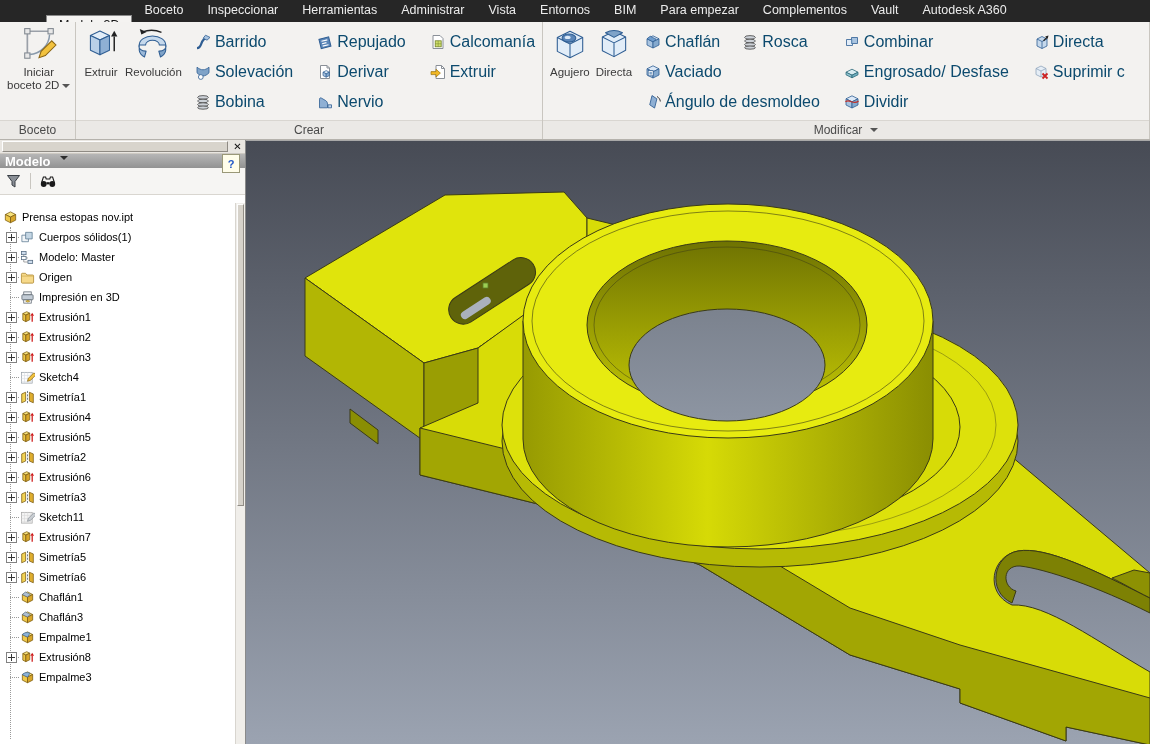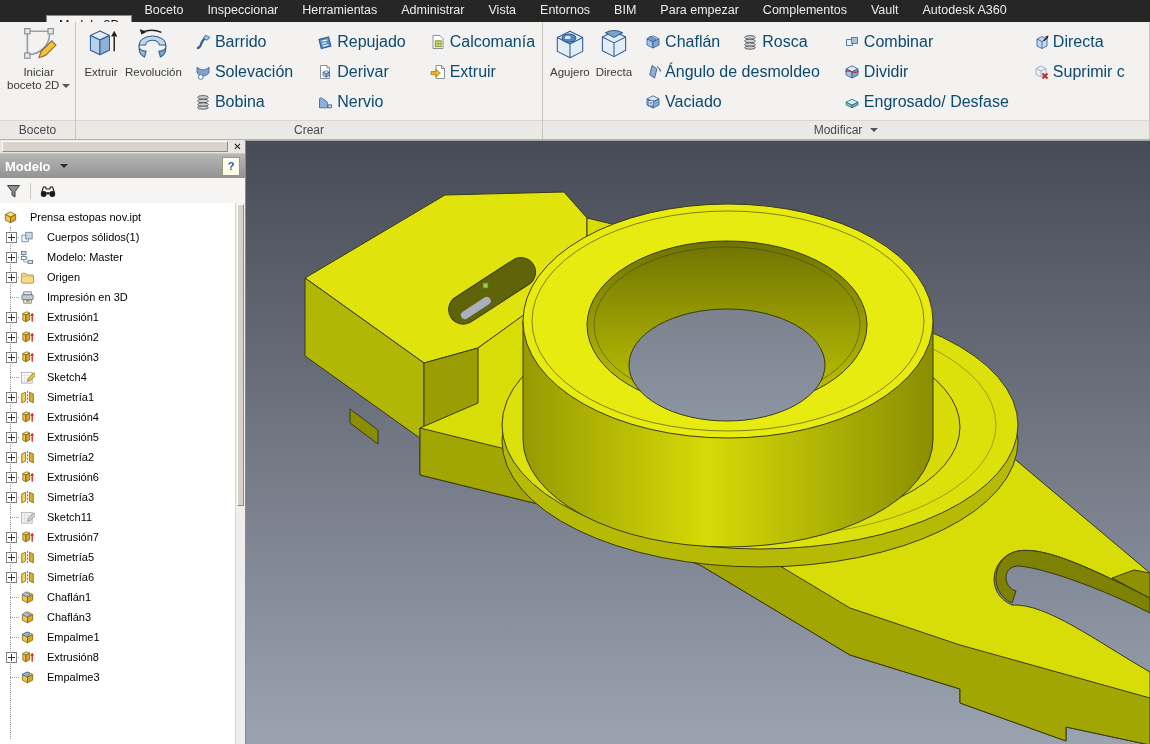--- a/index.html
+++ b/index.html
@@ -27,31 +27,31 @@
   .col{display:flex;flex-direction:column}
   .srow{height:30px;display:flex;align-items:center;gap:22px}
   .sbtn{display:flex;align-items:center;gap:4px;font-size:16px;color:#0c4a6e;white-space:nowrap;cursor:default}
   
   .browser{position:absolute;top:140px;left:0;width:246px;height:604px;background:#fff;
            border-right:1px solid #8a8a8a;box-sizing:border-box}
   .hscroll{height:13px;background:#e9e6e1;border-bottom:1px solid #cdc9c2;display:flex;align-items:center}
   .hthumb{flex:1;height:9px;margin:0 2px;background:#d8d4cc;border:1px solid;border-color:#fdfdfd #8f8b84 #8f8b84 #fdfdfd}
   .closex{width:15px;height:12px;font-size:10px;font-weight:bold;color:#111;display:flex;
           align-items:center;justify-content:center;cursor:default}
-  .bheader{height:24px;background:linear-gradient(#b6b6b6,#929292);display:flex;align-items:center;
+  .bheader{height:14px;background:linear-gradient(#b6b6b6,#929292);display:flex;align-items:flex-start;
            padding:0 5px;color:#fff;font-weight:bold;font-size:13px;gap:6px}
   .bheader .caret{border-top-color:#2d2d2d}
   .helpbox{margin-left:auto;width:16px;height:17px;background:#fffdea;border:1px solid #9a9878;
            color:#2156c8;font-weight:bold;font-size:11px;display:flex;align-items:center;justify-content:center;cursor:default}
   .btoolbar{height:26px;background:#f6f5f3;border-bottom:1px solid #d9d6d0;display:flex;align-items:center;
             gap:9px;padding:0 6px}
   .tooldiv{width:1px;height:16px;background:#c9c6c0}
   .tree{position:absolute;top:63px;left:0;right:9px;bottom:0;overflow:hidden;padding-top:4px;background:#fff}
   .guide{position:absolute;left:10px;top:24px;height:512px;border-left:1px dotted #9a9a9a;width:0}
-  .trow{height:20px;display:flex;align-items:center;gap:12px;position:relative;padding-left:20px;
+  .trow{height:20px;display:flex;align-items:center;gap:4px;position:relative;padding-left:20px;
         font-size:11px;color:#000;white-space:nowrap;cursor:default}
   .trow.root{padding-left:3px}
   .hline{position:absolute;left:10px;top:10px;width:9px;border-top:1px dotted #9a9a9a}
   .exp{position:absolute;left:6px;top:5px;width:9px;height:9px;background:#fff;border:1px solid #828282;
        box-sizing:content-box;cursor:default}
   .exp:before{content:"";position:absolute;left:1px;top:3.5px;width:7px;height:1px;background:#333}
   .exp:after{content:"";position:absolute;left:3.5px;top:1px;width:1px;height:7px;background:#333}
   .vscroll{position:absolute;top:63px;right:0;width:9px;bottom:0;background:#f0eeea;border-left:1px solid #d8d5cf}
   .vthumb{position:absolute;top:1px;left:1px;right:1px;height:300px;background:#d6d2ca;
           border:1px solid;border-color:#fdfdfd #918d86 #918d86 #fdfdfd}
@@ -264,69 +264,69 @@
                     <ellipse cx="8" cy="10.6" rx="5.4" ry="1.8"></ellipse>
                     <ellipse cx="8" cy="13.6" rx="5.4" ry="1.6"></ellipse>
                   </g>
                 </svg>
                 <span>Rosca</span>
               </span>
             </div>
             <div class="srow">
               <span class="sbtn">
                 <svg width="16" height="16" viewBox="0 0 16 16">
-                  <path d="M5.5 2 11 4v9.5L5.5 11.5z" fill="#8fb0d4" stroke="#2f5e93" stroke-width=".8" stroke-linejoin="round" transform="rotate(14 8 8)"></path>
-                  <path d="M12 2.5c2.2 1.3 3.2 3 3.3 5" stroke="#333" stroke-width="1" fill="none"></path>
-                </svg>
-                <span>Ángulo de desmoldeo</span>
-              </span>
-            </div>
-            <div class="srow">
-              <span class="sbtn">
-                <svg width="16" height="16" viewBox="0 0 16 16">
                   <path d="M8 1.8 14 4.8 8 7.8 2 4.8Z" fill="#dce9f7" stroke="#2f5e93" stroke-width=".8" stroke-linejoin="round"></path>
                   <path d="M2 4.8 8 7.8 8 14 2 11Z" fill="#a9c4e0" stroke="#2f5e93" stroke-width=".8" stroke-linejoin="round"></path>
                   <path d="M14 4.8 8 7.8 8 14 14 11Z" fill="#84a9ce" stroke="#2f5e93" stroke-width=".8" stroke-linejoin="round"></path>
                   <rect x="3.2" y="6.6" width="4.9" height="5.2" fill="#fff" stroke="#2f5e93" stroke-width=".7"></rect>
                   <rect x="4.4" y="7.8" width="2.5" height="2.8" fill="#7fa3c8" stroke="none"></rect>
                 </svg>
                 <span>Vaciado</span>
               </span>
             </div>
+            <div class="srow">
+              <span class="sbtn">
+                <svg width="16" height="16" viewBox="0 0 16 16">
+                  <path d="M5.5 2 11 4v9.5L5.5 11.5z" fill="#8fb0d4" stroke="#2f5e93" stroke-width=".8" stroke-linejoin="round" transform="rotate(14 8 8)"></path>
+                  <path d="M12 2.5c2.2 1.3 3.2 3 3.3 5" stroke="#333" stroke-width="1" fill="none"></path>
+                </svg>
+                <span>Ángulo de desmoldeo</span>
+              </span>
+            </div>
           </div>
           <div class="col">
             <div class="srow">
               <span class="sbtn">
                 <svg width="16" height="16" viewBox="0 0 16 16">
                   <path d="M2.5 5.5h6v6h-6z" fill="#e2edf8" stroke="#2f5e93" stroke-width=".8" stroke-linejoin="round"></path>
                   <path d="M7.5 3.5h6v6h-6z" fill="#a9c4e0" stroke="#2f5e93" stroke-width=".8" stroke-linejoin="round"></path>
                   <path d="M7.5 5.5h1v4h-1z" fill="#7fa3c8" stroke="none"></path>
                 </svg>
                 <span>Combinar</span>
+              </span>
+            </div>
+            <div class="srow">
+              <span class="sbtn">
+                <svg width="16" height="16" viewBox="0 0 16 16">
+                  <path d="M2 8.2 8 5.2l6 3-6 3z" fill="#d8ecf1" stroke="#2c6a7a" stroke-width=".8"></path>
+                  <path d="M2 8.2v2.6l6 3v-2.6z" fill="#8fc3cf" stroke="#2c6a7a" stroke-width=".8"></path>
+                  <path d="M14 8.2v2.6l-6 3v-2.6z" fill="#6fafbf" stroke="#2c6a7a" stroke-width=".8"></path>
+                </svg>
+                <span>Engrosado/ Desfase</span>
               </span>
             </div>
             <div class="srow">
               <span class="sbtn">
                 <svg width="16" height="16" viewBox="0 0 16 16">
                   <path d="M8 1.8 14 4.8 8 7.8 2 4.8Z" fill="#dce9f7" stroke="#2f5e93" stroke-width=".8" stroke-linejoin="round"></path>
                   <path d="M2 4.8 8 7.8 8 14 2 11Z" fill="#a9c4e0" stroke="#2f5e93" stroke-width=".8" stroke-linejoin="round"></path>
                   <path d="M14 4.8 8 7.8 8 14 14 11Z" fill="#84a9ce" stroke="#2f5e93" stroke-width=".8" stroke-linejoin="round"></path>
                   <path d="M1.5 7.8c2.5-2.2 4.5-.4 6.5.2s4.5.9 6.5-1" stroke="#c03028" stroke-width="1.3" fill="none"></path>
                 </svg>
                 <span>Dividir</span>
-              </span>
-            </div>
-            <div class="srow">
-              <span class="sbtn">
-                <svg width="16" height="16" viewBox="0 0 16 16">
-                  <path d="M2 8.2 8 5.2l6 3-6 3z" fill="#d8ecf1" stroke="#2c6a7a" stroke-width=".8"></path>
-                  <path d="M2 8.2v2.6l6 3v-2.6z" fill="#8fc3cf" stroke="#2c6a7a" stroke-width=".8"></path>
-                  <path d="M14 8.2v2.6l-6 3v-2.6z" fill="#6fafbf" stroke="#2c6a7a" stroke-width=".8"></path>
-                </svg>
-                <span>Engrosado/ Desfase</span>
               </span>
             </div>
           </div>
           <div class="col">
             <div class="srow">
               <span class="sbtn">
                 <svg width="16" height="16" viewBox="0 0 16 16">
                   <path d="M4 5 9 2.5 14 5v7L9 14.5 4 12z" fill="#c6d9ec" stroke="#2f5e93" stroke-width=".8" stroke-linejoin="round"></path>
                   <path d="M4 5l5 2.5L14 5M9 7.5v7" fill="none" stroke="#2f5e93" stroke-width=".8" stroke-linejoin="round"></path>
                   <path d="M10.5 6.8 14 3.4" stroke="#222" stroke-width="1.2"></path>

